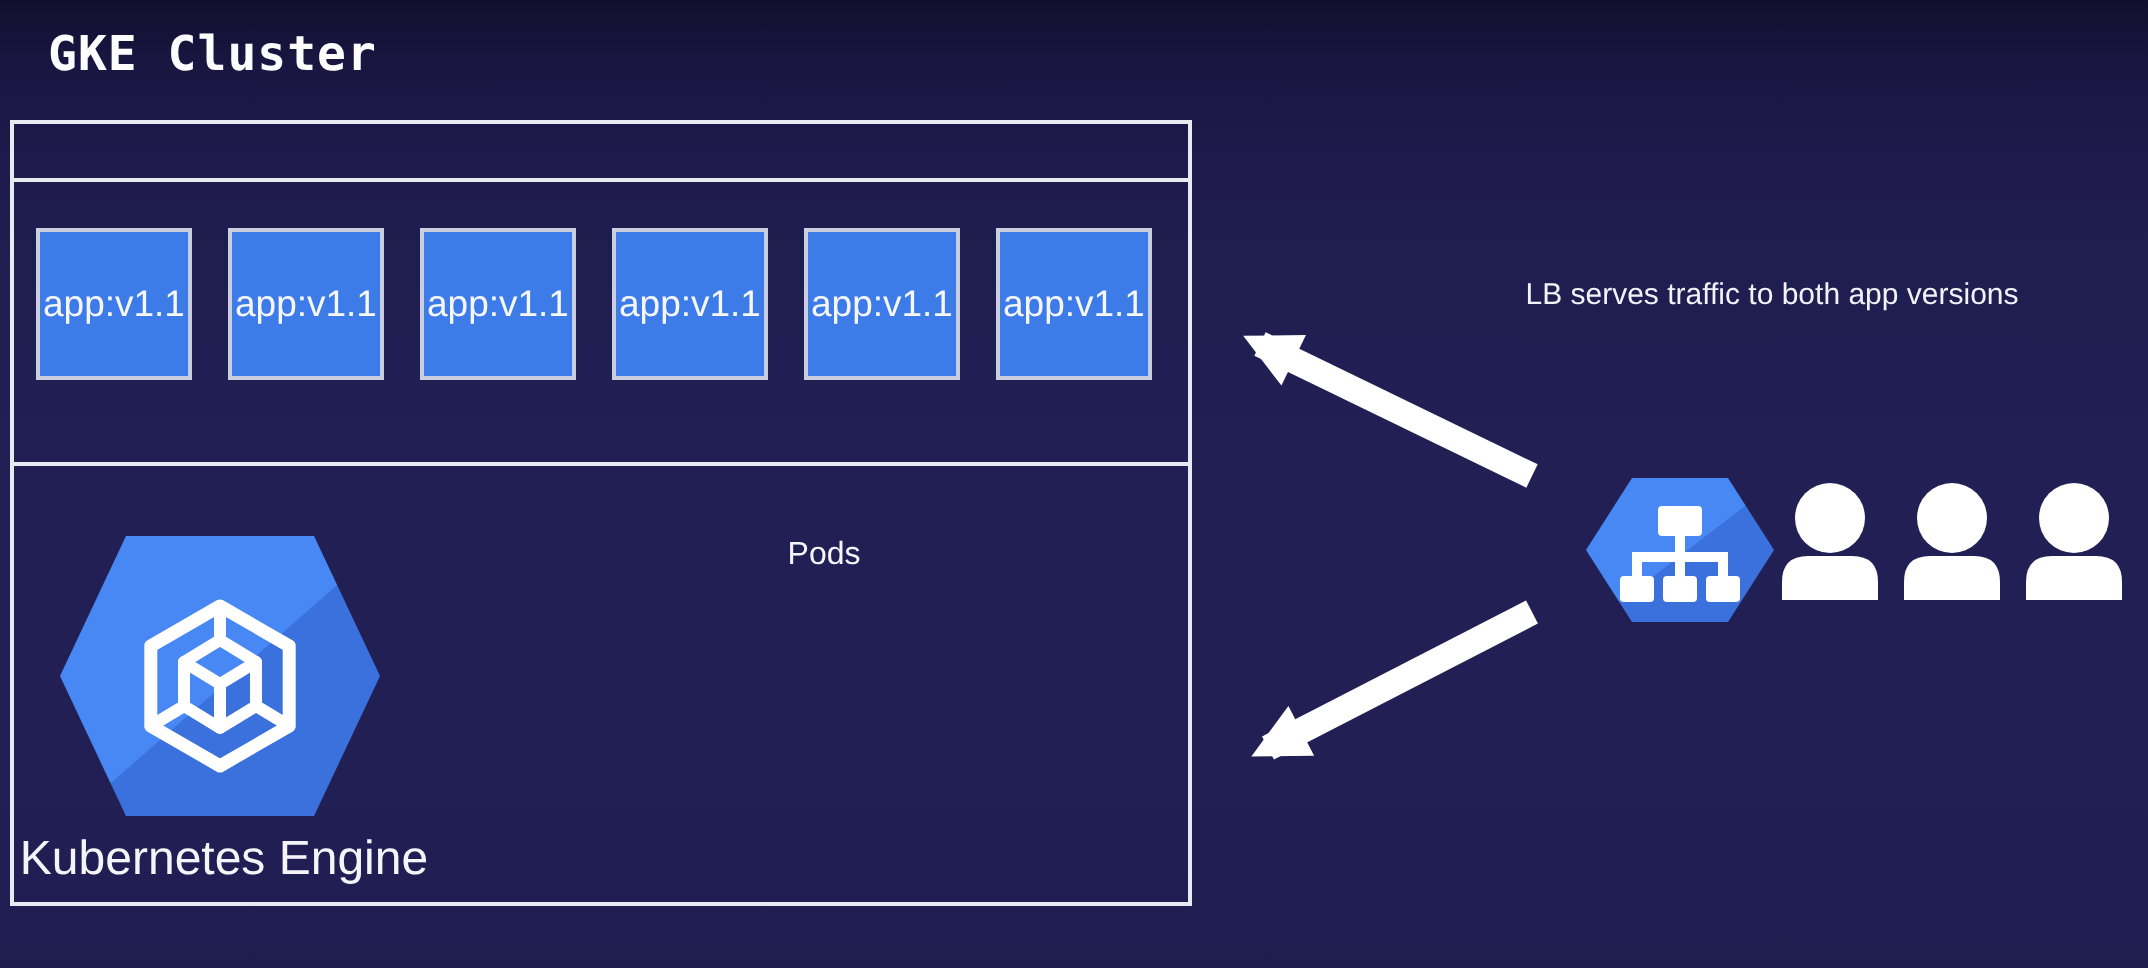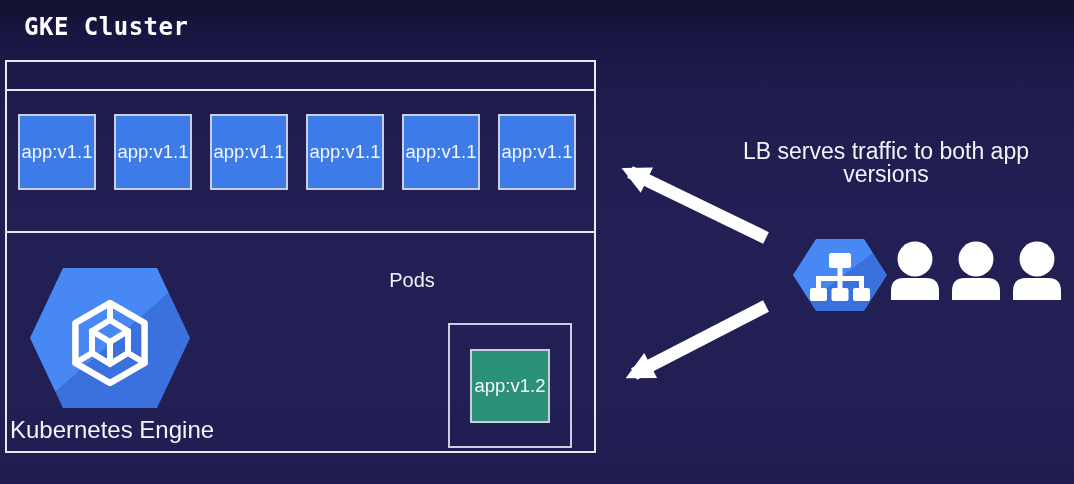--- a/index.html
+++ b/index.html
@@ -26,28 +26,28 @@
   .pod{
     width:78px;height:76px;box-sizing:border-box;border:2px solid #c9cfdf;
     display:flex;align-items:center;justify-content:center;
     font-size:18.5px;color:#f6f7fb;white-space:nowrap;
   }
   .pod-blue{background:var(--pod-v1-1,#3d7ce8);}
   .pod-teal{background:var(--pod-v1-2,#2a9178);width:80px;height:74px;}
   .cluster-lower{position:relative;flex:1;}
   .gke-hex{position:absolute;left:23px;top:35px;}
   .engine-label{position:absolute;left:0;top:183px;width:210px;text-align:center;font-size:24px;color:#f4f4f9;}
-  .pods-label{position:absolute;left:335px;top:36px;width:140px;text-align:center;font-size:20px;color:#f4f4f9;}
+  .pods-label{position:absolute;left:335px;top:36px;width:140px;text-align:center;font-size:16px;color:#f4f4f9;}
   .canary-box{
     position:absolute;left:441px;top:90px;width:124px;height:125px;box-sizing:border-box;
     border:2px solid #c9cfdf;display:flex;align-items:center;justify-content:center;
   }
   .annotation{
     position:absolute;left:700px;top:140px;width:372px;text-align:center;
-    font-size:23px;line-height:1.02;color:#f2f2f8;
+    font-size:15px;line-height:1.02;color:#f2f2f8;
   }
   .arrow-overlay{position:absolute;left:0;top:0;pointer-events:none;}
   .lb-hex{position:absolute;left:793px;top:239px;}
   .lb-label{position:absolute;left:783px;top:312px;width:110px;text-align:center;font-size:19px;line-height:1.12;color:#f4f4f9;}
   .users{position:absolute;left:889px;top:238px;display:flex;gap:9px;}
 </style>
 </head>
 <body>
 
 <div class="canvas">
@@ -84,23 +84,20 @@
           <polygon points="80,52 98,63 80,74 62,63" stroke-width="6"></polygon>
           <path d="M62,63 L62,85 M80,74 L80,96 M98,63 L98,85 M62,85 L80,96 M98,85 L80,96" stroke-width="6"></path>
           <path d="M80,35 L80,52 M45.4,95 L62,85 M114.6,95 L98,85" stroke-width="6"></path>
         </g>
       </svg>
 
       <div class="engine-label">Kubernetes Engine</div>
 
       <div class="pods-label">Pods</div>
 
-      <div class="canary-box">
-        <div class="pod pod-teal">app:v1.2</div>
-      </div>
 
     </div>
   </div>
 
   <div class="annotation">LB serves traffic to both app versions</div>
 
   <svg class="arrow-overlay" width="1074" height="484" viewBox="0 0 1074 484">
     <defs>
       <marker id="ah" viewBox="0 0 10 10" refX="6.5" refY="5" markerWidth="2.4" markerHeight="2.4" orient="auto">
         <path d="M0.5,0.5 L9.5,5 L0.5,9.5 Z" fill="#ffffff"></path>

